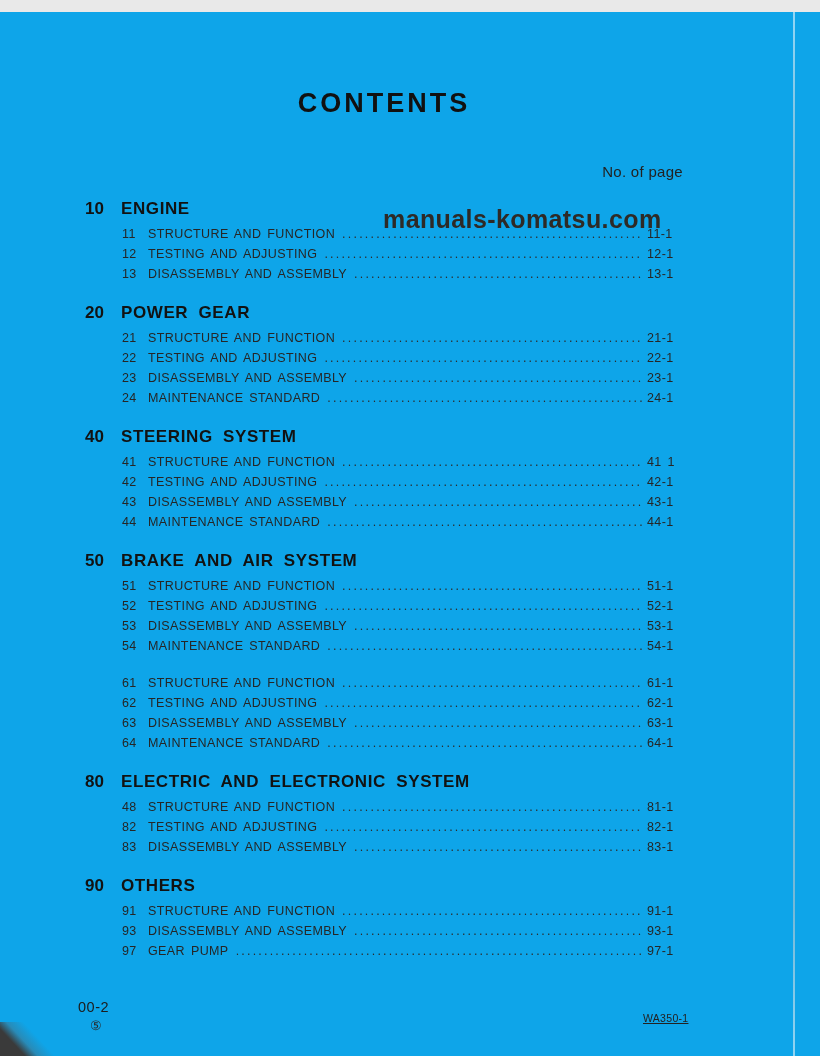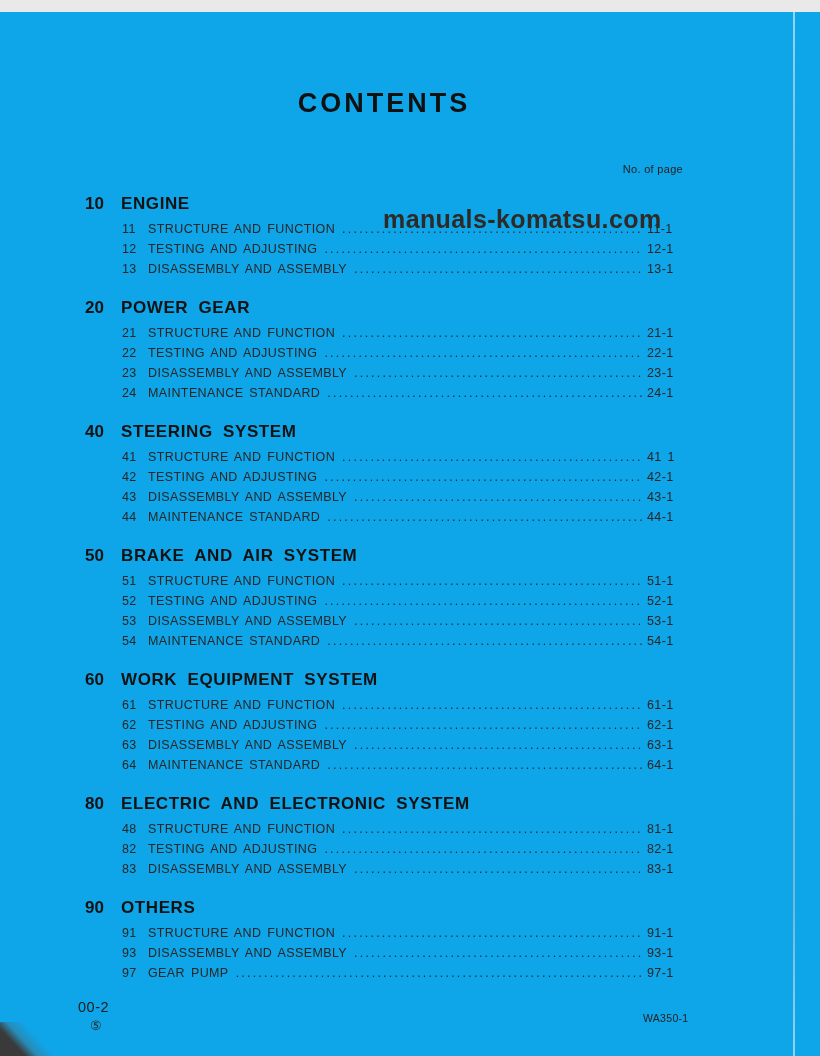--- a/index.html
+++ b/index.html
@@ -28,21 +28,21 @@
   .doc-title {
     margin:76px 0 0 0;
     text-align:center;
     font-size:27px; line-height:30px;
     font-weight:bold; letter-spacing:3px;
     color:#111;
   }
   .page-col-label {
     margin-top:45px;
     text-align:right;
-    font-size:11px; letter-spacing:.3px;
+    font-size:15px; letter-spacing:.3px;
     color:#222;
   }
   .toc { margin-top:4px; }
   .section { margin-top:17px; }
   .section-header {
     display:flex; align-items:baseline;
     font-size:17px; font-weight:bold;
     letter-spacing:.6px; word-spacing:5px;
     color:#121212;
     line-height:24px;
@@ -77,21 +77,21 @@
   .footer-left {
     position:absolute; left:78px; top:987px;
     font-size:14.5px; letter-spacing:.5px; color:#1c1c1c;
   }
   .footer-mark {
     position:absolute; left:90px; top:1006px;
     font-size:13px; color:#2a2a2a;
   }
   .footer-right {
     position:absolute; left:643px; top:1000px;
-    font-size:10.5px; letter-spacing:.3px; color:#222;
+    font-size:10.5px; letter-spacing:.3px; color:#222;text-decoration:underline;
   }
 </style>
 </head>
 <body>
 
 <div class="page">
 
   <div class="content">
     <h1 class="doc-title">CONTENTS</h1>
     <div class="page-col-label">No. of page</div>
@@ -210,24 +210,20 @@
         </div>
         <div class="row">
           <span class="item-num">54</span>
           <span class="item-label">MAINTENANCE STANDARD</span>
           <span class="leader"></span>
           <span class="item-page">54-1</span>
         </div>
       </div>
 
       <div class="section">
-        <div class="section-header">
-          <span class="section-num">60</span>
-          <span class="section-title">WORK EQUIPMENT SYSTEM</span>
-        </div>
         <div class="row">
           <span class="item-num">61</span>
           <span class="item-label">STRUCTURE AND FUNCTION</span>
           <span class="leader"></span>
           <span class="item-page">61-1</span>
         </div>
         <div class="row">
           <span class="item-num">62</span>
           <span class="item-label">TESTING AND ADJUSTING</span>
           <span class="leader"></span>

